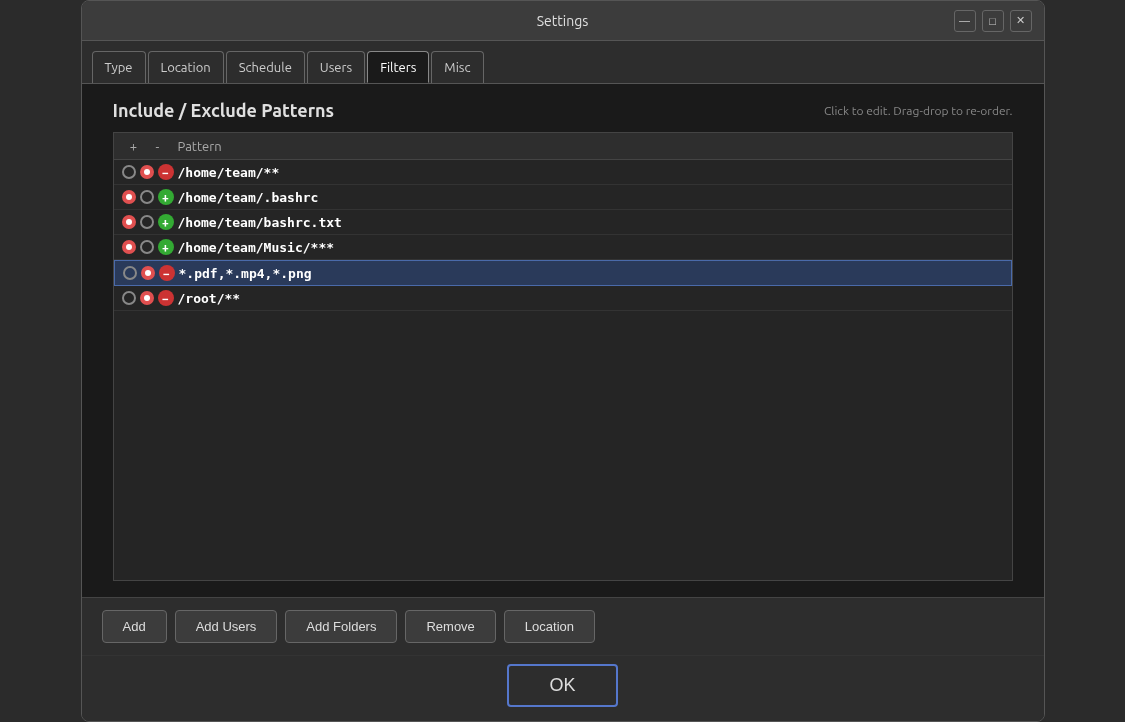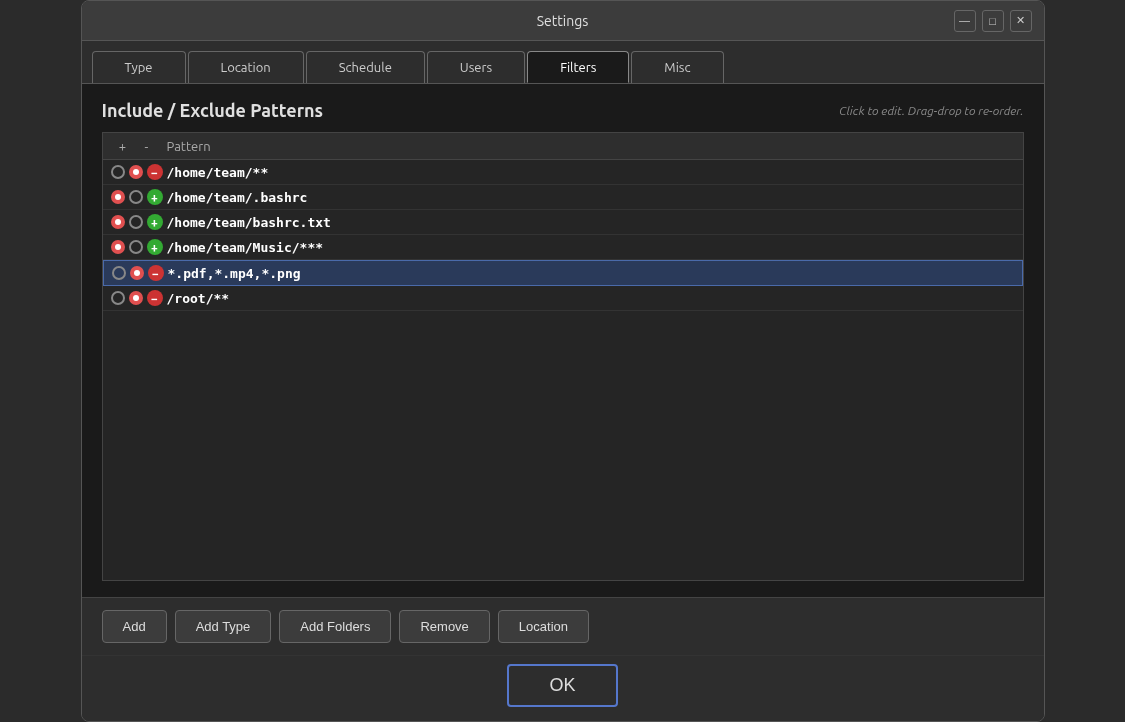--- a/index.html
+++ b/index.html
@@ -56,59 +56,58 @@
       cursor: pointer;
     }
     .tabs-bar {
       background: #2d2d2d;
       padding: 10px 10px 0 10px;
       display: flex;
       gap: 2px;
       border-bottom: 1px solid #555;
     }
     .tab {
-      padding: 8px 32px;
+      padding: 8px 12px;
       border: 1px solid #666;
       border-bottom: none;
       border-radius: 4px 4px 0 0;
       background: #2d2d2d;
       color: #ccc;
       font-size: 13px;
       cursor: pointer;
       user-select: none;
     }
     .tab.active {
       background: #1a1a1a;
       color: #fff;
       border-color: #888;
       border-bottom: 1px solid #1a1a1a;
     }
     .content {
       flex: 1;
       background: #1a1a1a;
-      padding: 16px 20px;
+      padding: 16px 31px;
       display: flex;
       flex-direction: column;
       overflow: hidden;
     }
     .section-header {
       display: flex;
       justify-content: space-between;
       align-items: center;
       margin-bottom: 12px;
     }
     .section-title {
       color: #e0e0e0;
       font-size: 18px;
       font-weight: bold;
     }
     .hint-text {
       color: #888;
       font-size: 12px;
-      font-style: italic;
     }
     .patterns-table {
       flex: 1;
       border: 1px solid #444;
       background: #252525;
       overflow-y: auto;
     }
     .table-header {
       display: flex;
       align-items: center;
@@ -289,21 +288,21 @@
             </div>
             <div class="icon-circle icon-minus">−</div>
             <span class="pattern-text">/root/**</span>
           </div>
         </div>
     </div>
   </div>
 
   <div class="bottom-buttons">
     <button class="btn">Add</button>
-    <button class="btn">Add Type</button>
+    <button class="btn">Add Users</button>
     <button class="btn">Add Folders</button>
     <button class="btn">Remove</button>
     <button class="btn">Location</button>
   </div>
 
   <div class="ok-bar">
     <button class="btn-ok">OK</button>
   </div>
 
 </div>

